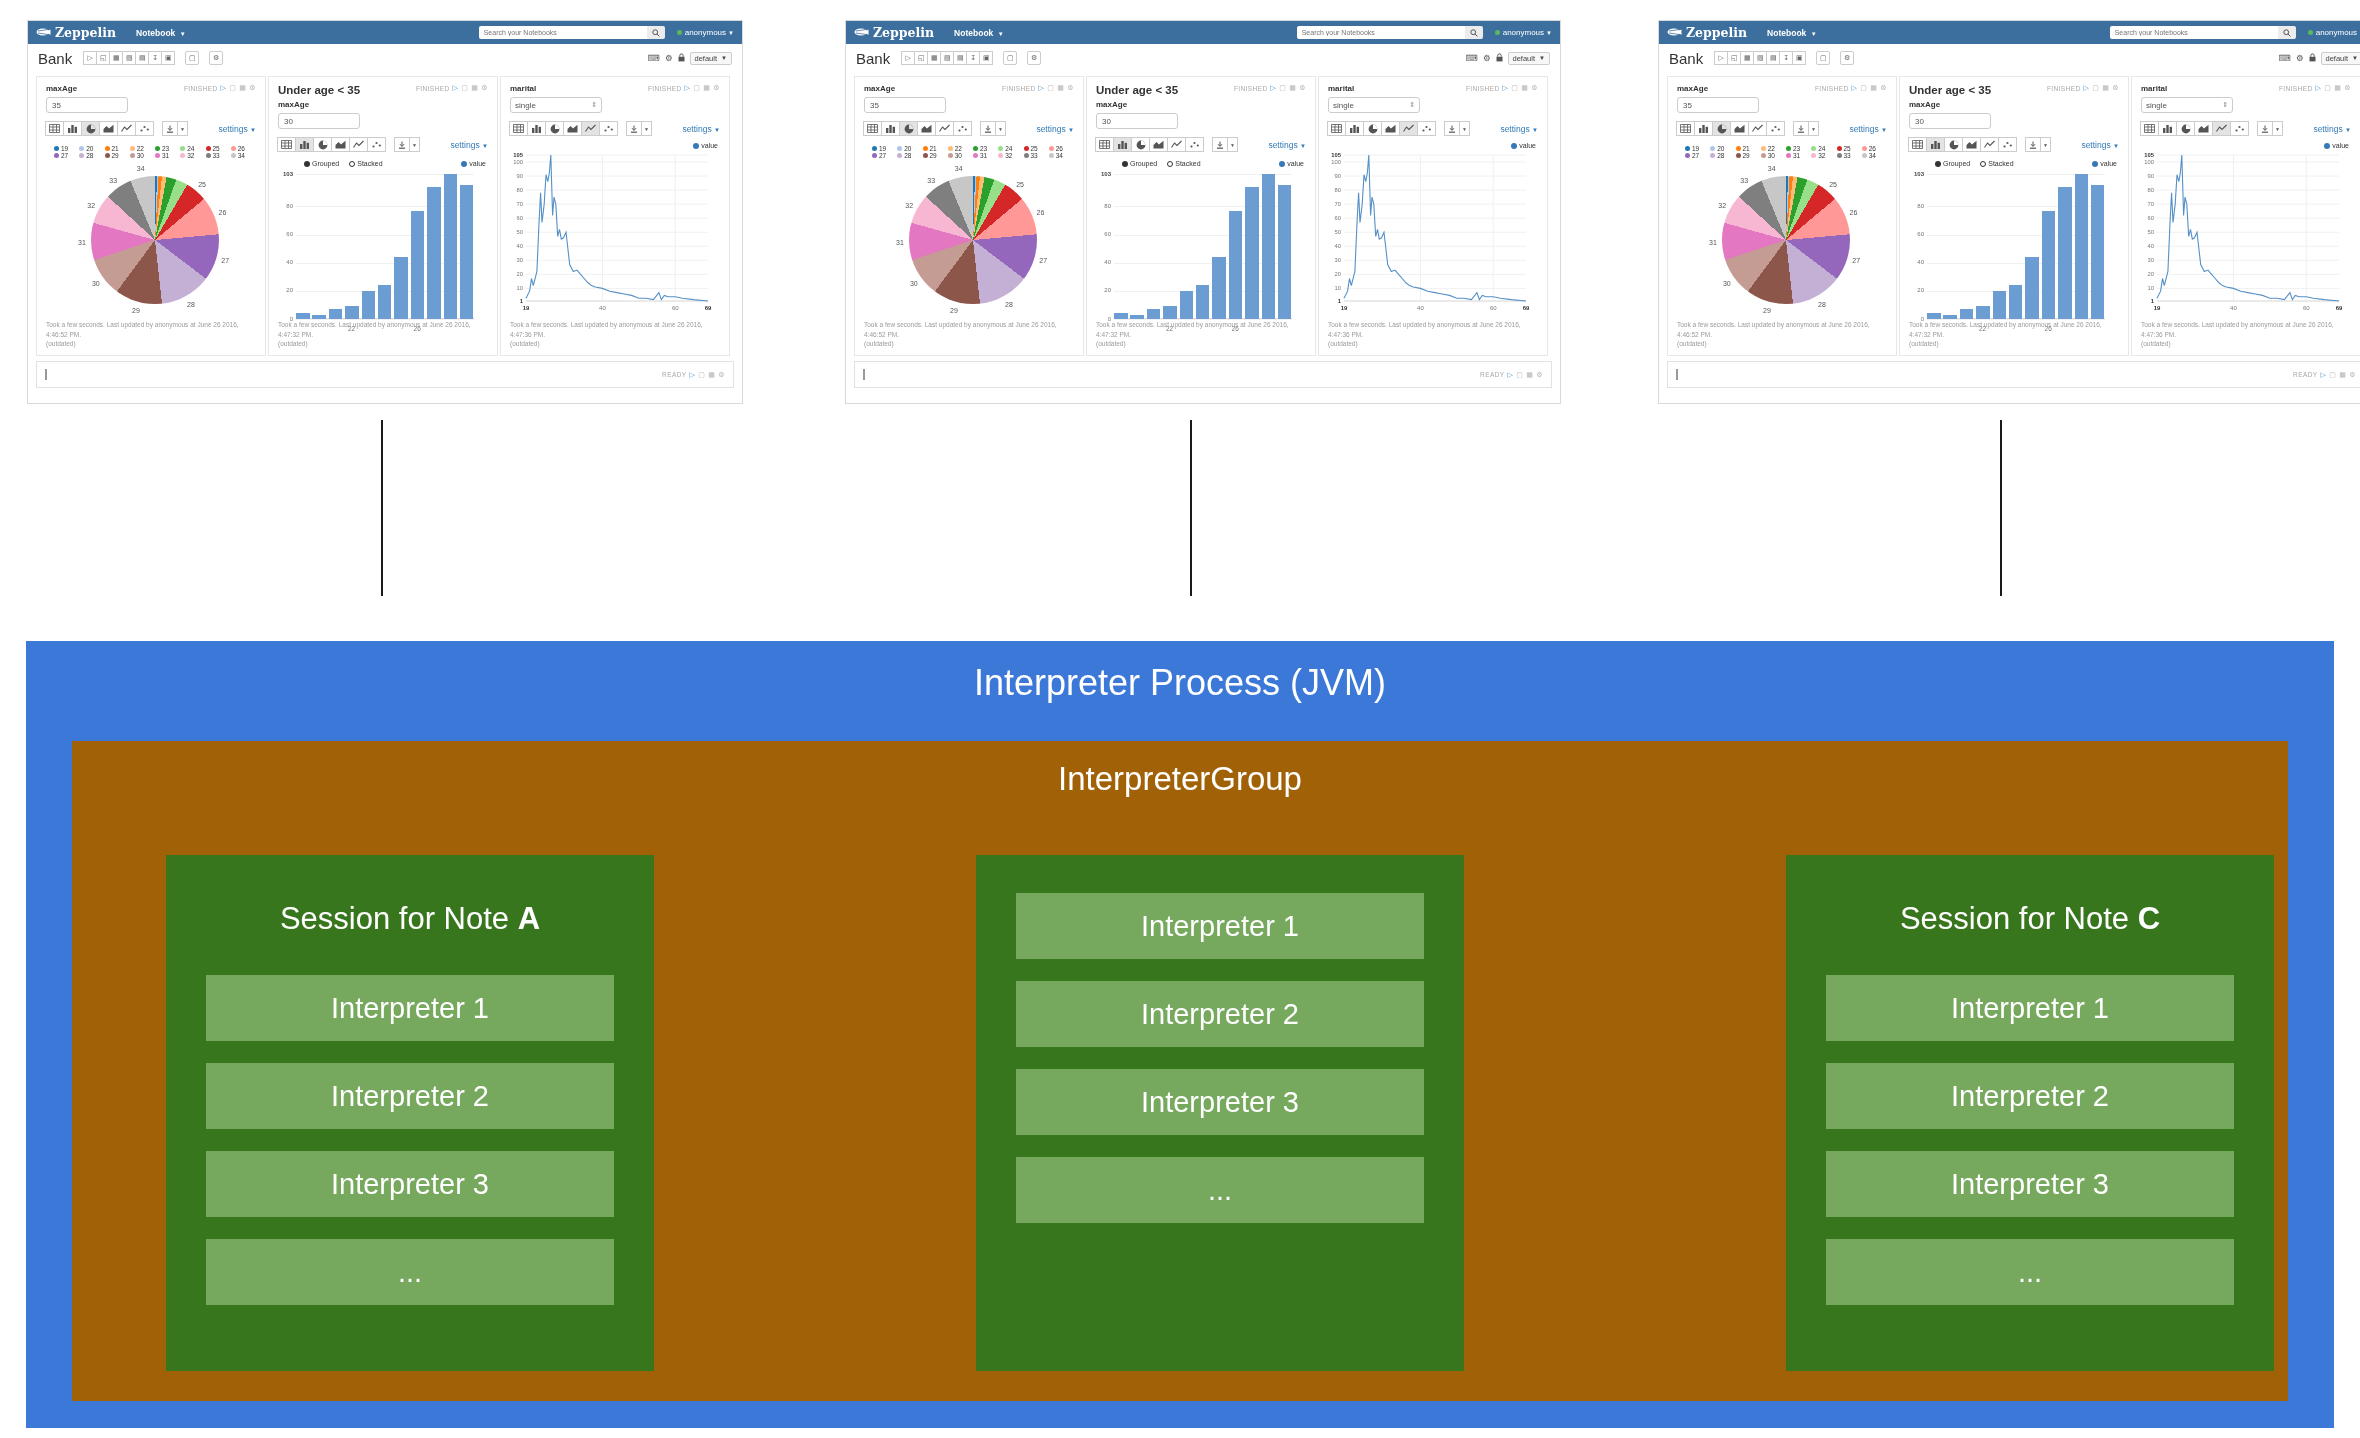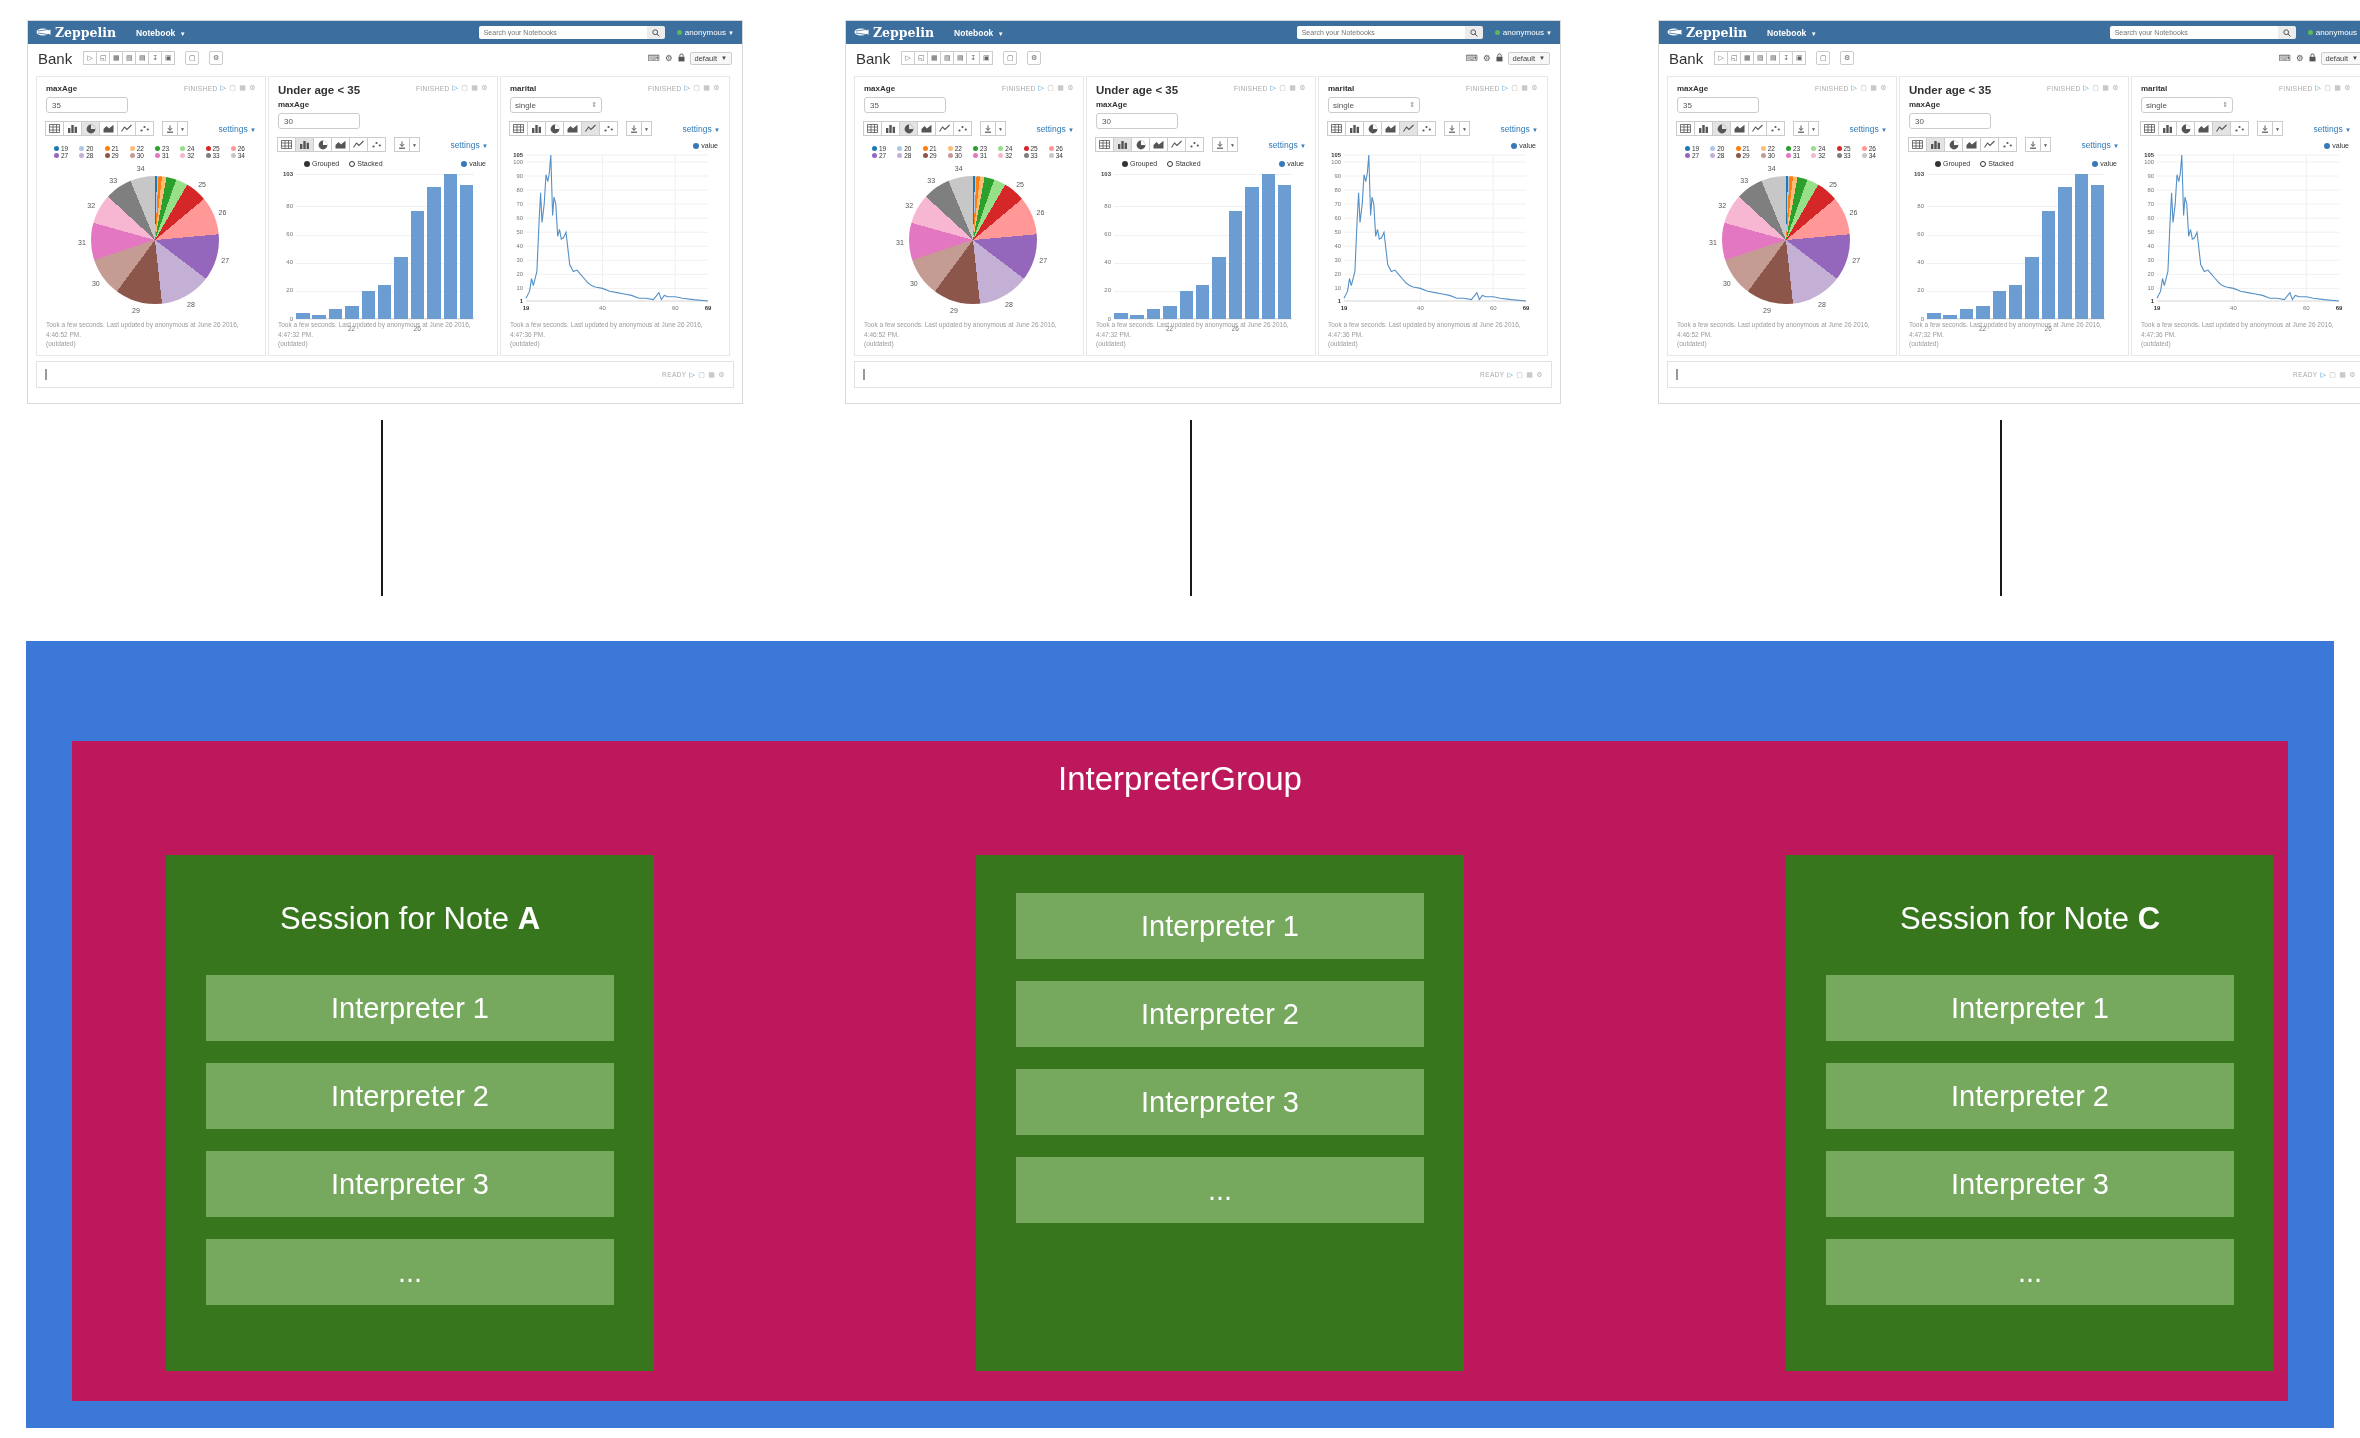--- a/index.html
+++ b/index.html
@@ -90,21 +90,21 @@
        align-items:center;padding:0 8px;}
   .cursorbar{width:1.5px;height:11px;background:#999;}
   .winstatus .status{margin-left:auto;}
 
   
   .conn{position:absolute;width:2px;top:420px;height:176px;background:#1a1a1a;}
 
   
   .proc{position:absolute;left:26px;top:641px;width:2308px;height:787px;background:#3b78d8;}
   .proc-title{color:#fff;font-size:36px;text-align:center;margin-top:21px;}
-  .group{position:absolute;left:46px;top:100px;width:2216px;height:660px;background:#be185d;}
+  .group{position:absolute;left:46px;top:100px;width:2216px;height:660px;background:#a16207;}
   .group-title{color:#fff;font-size:33px;text-align:center;margin-top:19px;}
   .session{position:absolute;top:114px;width:488px;height:516px;background:#38761d;}
   .session-title{color:#fff;font-size:31px;text-align:center;margin-top:46px;}
   .session-title b{font-weight:bold;}
   .irow{margin:0 auto;width:408px;height:66px;background:#76a85e;color:#fff;font-size:29px;
        display:flex;align-items:center;justify-content:center;}
   .irow.first{margin-top:38px;}
   .irow + .irow{margin-top:22px;}
 </style>
 </head>
@@ -1421,20 +1421,21 @@
     </span>
   </div>
 </div>
 </div>
 
 <div class="conn" style="left:381px"></div>
 <div class="conn" style="left:1190px"></div>
 <div class="conn" style="left:2000px"></div>
 
 <div class="proc">
+  <div class="proc-title">Interpreter Process (JVM)</div>
   <div class="group">
     <div class="group-title">InterpreterGroup</div>
     <div id="sessions">
         <div class="session" style="left: 94px; background: rgb(56, 118, 29);">
           <div class="session-title"><span>Session for Note </span><b>A</b></div>
           <div class="irow first" style="background: rgb(118, 168, 94);">Interpreter 1</div>
           <div class="irow" style="background: rgb(118, 168, 94);">Interpreter 2</div>
           <div class="irow" style="background: rgb(118, 168, 94);">Interpreter 3</div>
           <div class="irow" style="background: rgb(118, 168, 94);">...</div>
         </div>

